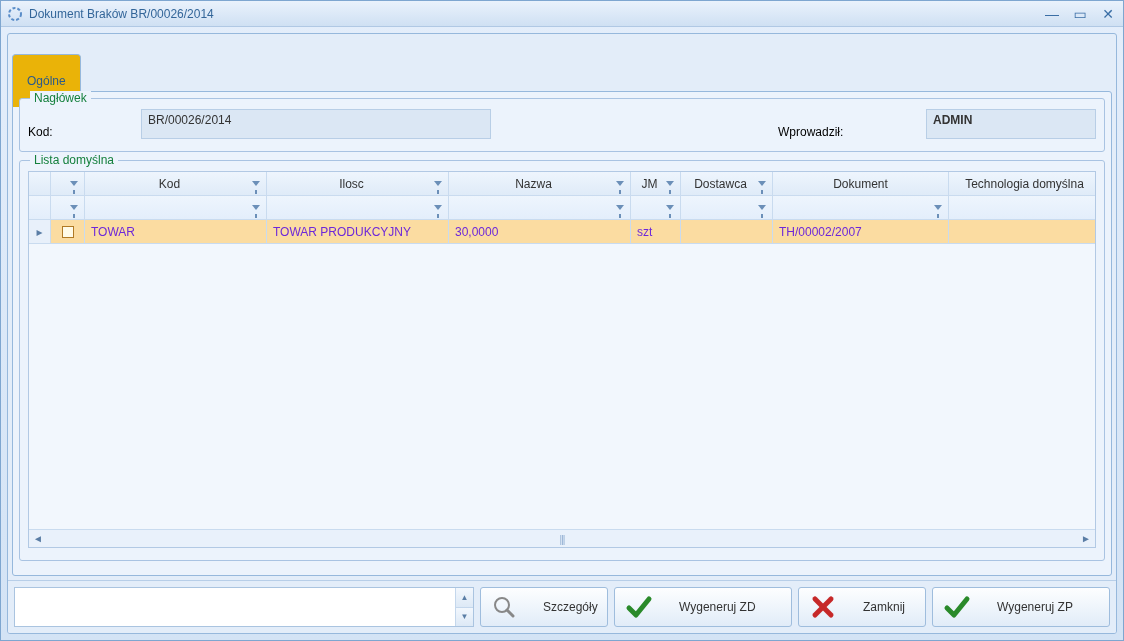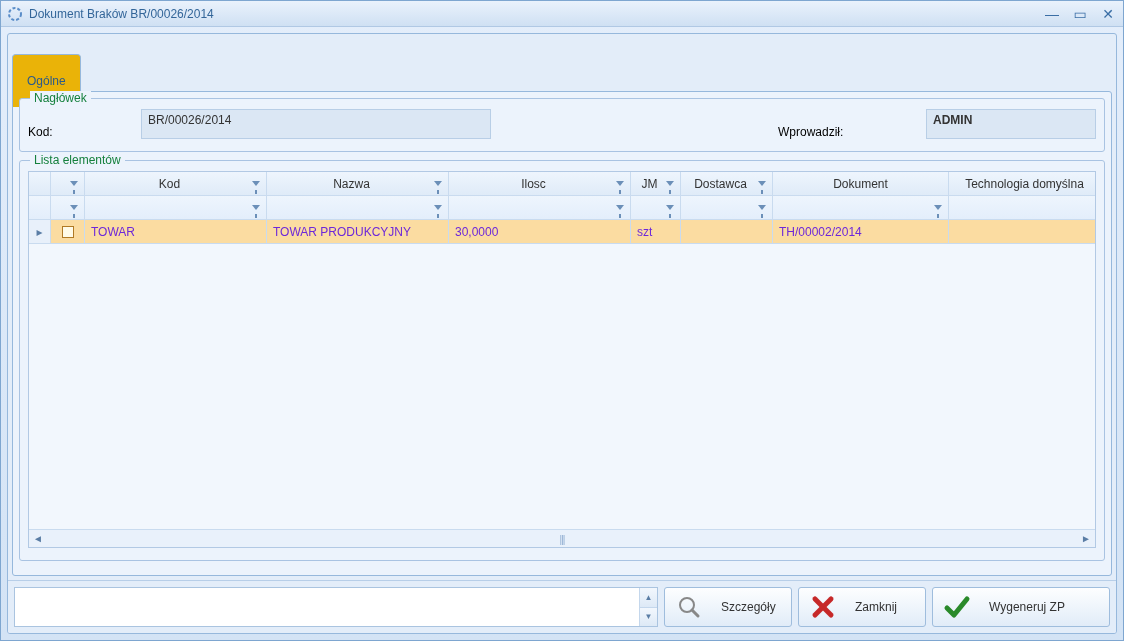--- a/index.html
+++ b/index.html
@@ -212,21 +212,21 @@
 }
 .spin > div + div { border-top: 1px solid #c4d7ec; }
 .btn {
   width: 178px;
   height: 40px;
   border: 1px solid #9fbddd;
   border-radius: 3px;
   background: linear-gradient(#fdfeff, #e1ecf8);
   display: flex;
   align-items: center;
-  gap: 18px;
+  gap: 26px;
   padding: 0 10px;
   color: #333;
   cursor: pointer;
 }
 .btn.small { width: 128px; }
 .btn .bicon { width: 28px; height: 28px; display: flex; align-items: center; justify-content: center; }
 .filter-glyph {
   display: inline-block;
   width: 0; height: 0;
   border-left: 4px solid transparent;
@@ -272,40 +272,40 @@
         <div class="header-row">
           <label>Kod:</label>
           <div class="ro-input kod">BR/00026/2014</div>
           <div class="spacer"></div>
           <label class="wlabel">Wprowadził:</label>
           <div class="ro-input admin">ADMIN</div>
         </div>
       </div>
 
       <div class="fieldset listset">
-        <span class="legend">Lista elementów</span>
+        <span class="legend">Lista domyślna</span>
 
         <div class="grid-wrap">
           <div class="grid-scroll">
             <div class="grid">
 
               <div class="gh"></div>
               <div class="gh">
                   <span class="filter-glyph"></span>
                 </div>
               <div class="gh">
                   <span class="label">Kod</span>
                   <span class="filter-glyph filter-icon"></span>
                 </div>
               <div class="gh">
+                  <span class="label">Ilosc</span>
+                  <span class="filter-glyph filter-icon"></span>
+                </div>
+              <div class="gh">
                   <span class="label">Nazwa</span>
-                  <span class="filter-glyph filter-icon"></span>
-                </div>
-              <div class="gh">
-                  <span class="label">Ilosc</span>
                   <span class="filter-glyph filter-icon"></span>
                 </div>
               <div class="gh">
                   <span class="label">JM</span>
                   <span class="filter-glyph filter-icon"></span>
                 </div>
               <div class="gh">
                   <span class="label">Dostawca</span>
                   <span class="filter-glyph filter-icon"></span>
                 </div>
@@ -344,21 +344,21 @@
               <div class="gr">
                 <div class="gc rowhdr">▸</div>
                 <div class="gc chk">
                     <span class="chkbox"></span>
                   </div>
                 <div class="gc">TOWAR</div>
                 <div class="gc">TOWAR PRODUKCYJNY</div>
                 <div class="gc">30,0000</div>
                 <div class="gc">szt</div>
                 <div class="gc"></div>
-                <div class="gc">TH/00002/2014</div>
+                <div class="gc">TH/00002/2007</div>
                 <div class="gc"></div>
               </div>
             </div>
 
           </div>
           <div class="hscroll">
             <span class="arrow">◄</span>
             <span class="thumb"></span>
             <span class="arrow">►</span>
           </div>
@@ -376,20 +376,28 @@
       </div>
       <div class="btn small">
         <span class="bicon">
           <svg width="26" height="26" viewBox="0 0 26 26">
               <circle cx="11" cy="11" r="7" fill="none" stroke="#888" stroke-width="2"></circle>
               <line x1="16" y1="16" x2="22" y2="22" stroke="#888" stroke-width="3" stroke-linecap="round"></line>
             </svg>
         </span>
         <span>Szczegóły</span>
       </div>
+      <div class="btn">
+        <span class="bicon">
+          <svg width="28" height="28" viewBox="0 0 28 28">
+              <polyline points="4,15 11,22 24,6" fill="none" stroke="#2a8a2a" stroke-width="5" stroke-linecap="round" stroke-linejoin="round"></polyline>
+            </svg>
+        </span>
+        <span>Wygeneruj ZD</span>
+      </div>
       <div class="btn small">
         <span class="bicon">
           <svg width="26" height="26" viewBox="0 0 26 26">
               <line x1="5" y1="5" x2="21" y2="21" stroke="#c62828" stroke-width="5" stroke-linecap="round"></line>
               <line x1="21" y1="5" x2="5" y2="21" stroke="#c62828" stroke-width="5" stroke-linecap="round"></line>
             </svg>
         </span>
         <span>Zamknij</span>
       </div>
       <div class="btn">

